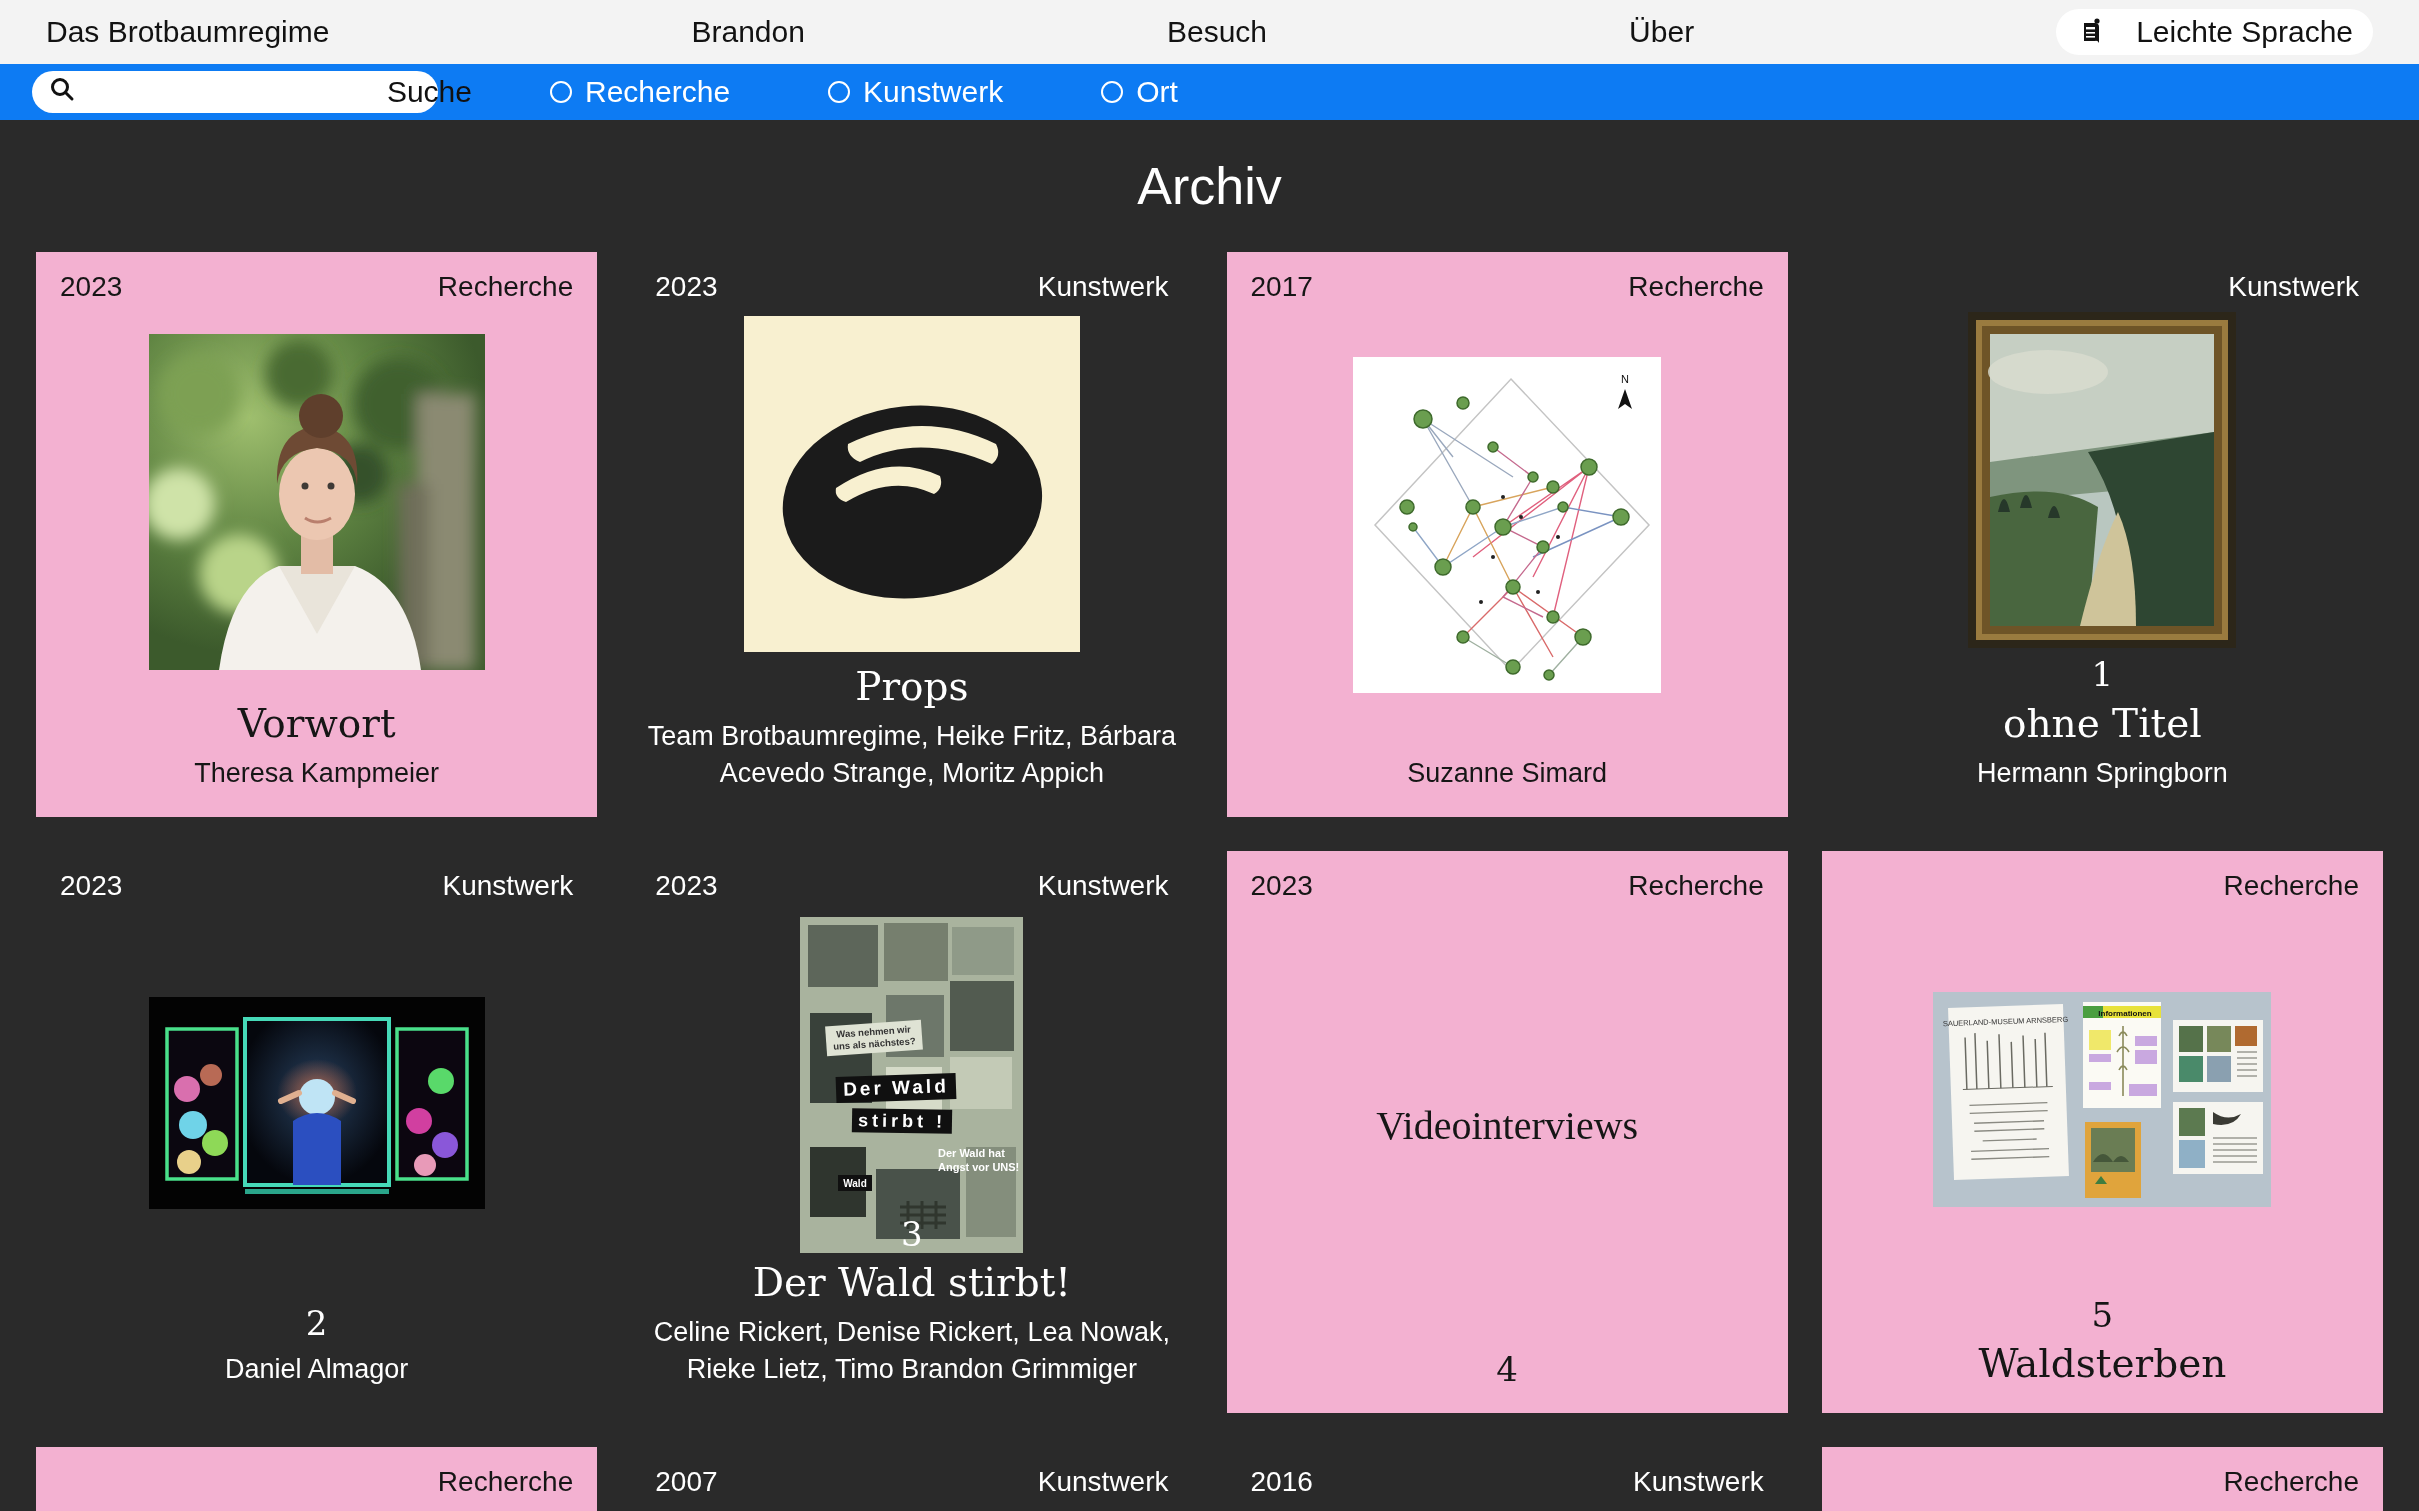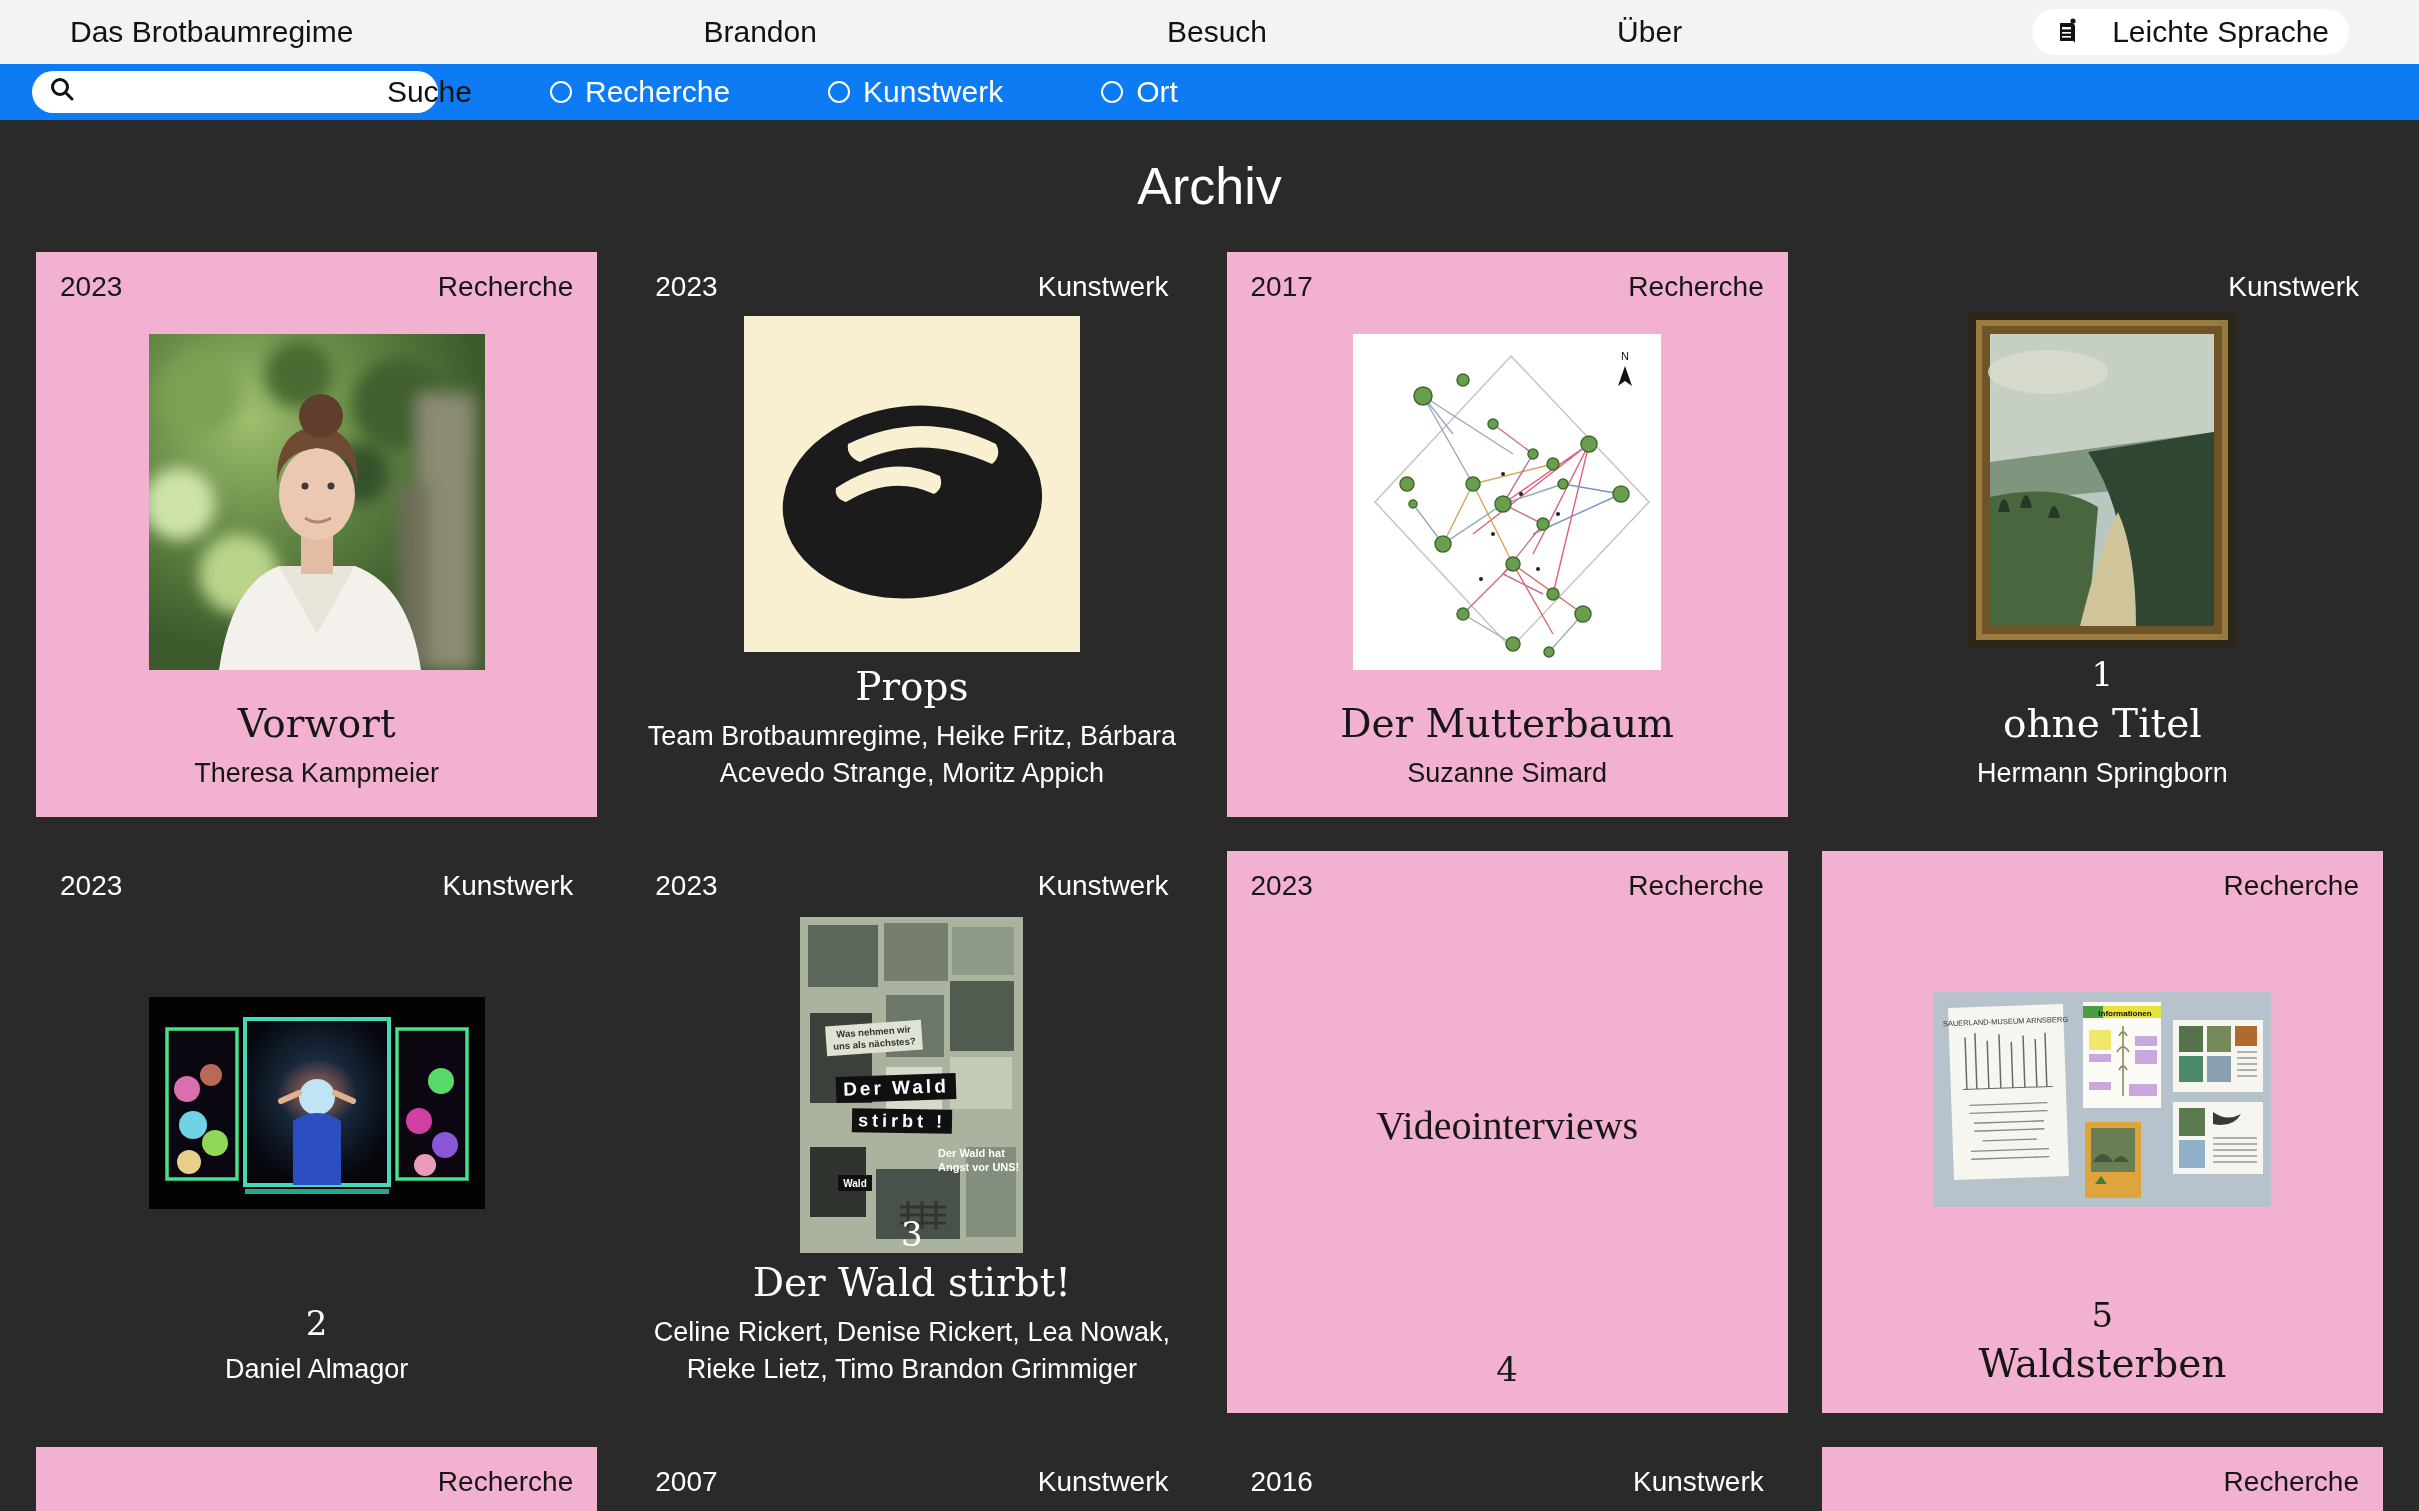--- a/index.html
+++ b/index.html
@@ -7,21 +7,21 @@
   body {
     width:2419px; height:1511px; overflow:hidden;
     background:#2A2A2A;
     font-family:"Liberation Sans", sans-serif;
     color:#fff;
   }
   
   .topbar {
     height:64px; background:#F3F3F3; color:#121212;
     display:flex; align-items:center; justify-content:space-between;
-    padding:0 70px; font-size:30px;
+    padding:0 46px; font-size:30px;
   }
   .topbar .navlink { cursor:pointer; white-space:nowrap; }
   .easy-pill {
     background:#FFFFFF; border-radius:24px; padding:6px 20px;
     display:flex; align-items:center; gap:28px; font-size:30px; cursor:pointer;
   }
   .easy-pill svg { display:block; }
   
   .filterbar {
     height:56px; background:#0D7BF3; display:flex; align-items:center;
@@ -234,21 +234,20 @@
             <circle cx="140" cy="200" r="2"></circle>
           <circle cx="185" cy="235" r="2"></circle>
             <circle cx="128" cy="245" r="2"></circle>
             <circle cx="205" cy="180" r="2"></circle>
         </g>
         <polygon points="272,32 279,52 272,47 265,52" fill="#111"></polygon>
         <text x="272" y="26" font-size="11" text-anchor="middle" fill="#111">N</text>
       </svg>
     </div>
     <div class="textblock">
-      <div class="ctitle">Der Mutterbaum</div>
       <div class="cnames">Suzanne Simard</div>
     </div>
   </article>
 
   <article class="card dark">
     <div class="label-row">
       <span></span>
       <span>Kunstwerk</span>
     </div>
     <div class="media">

